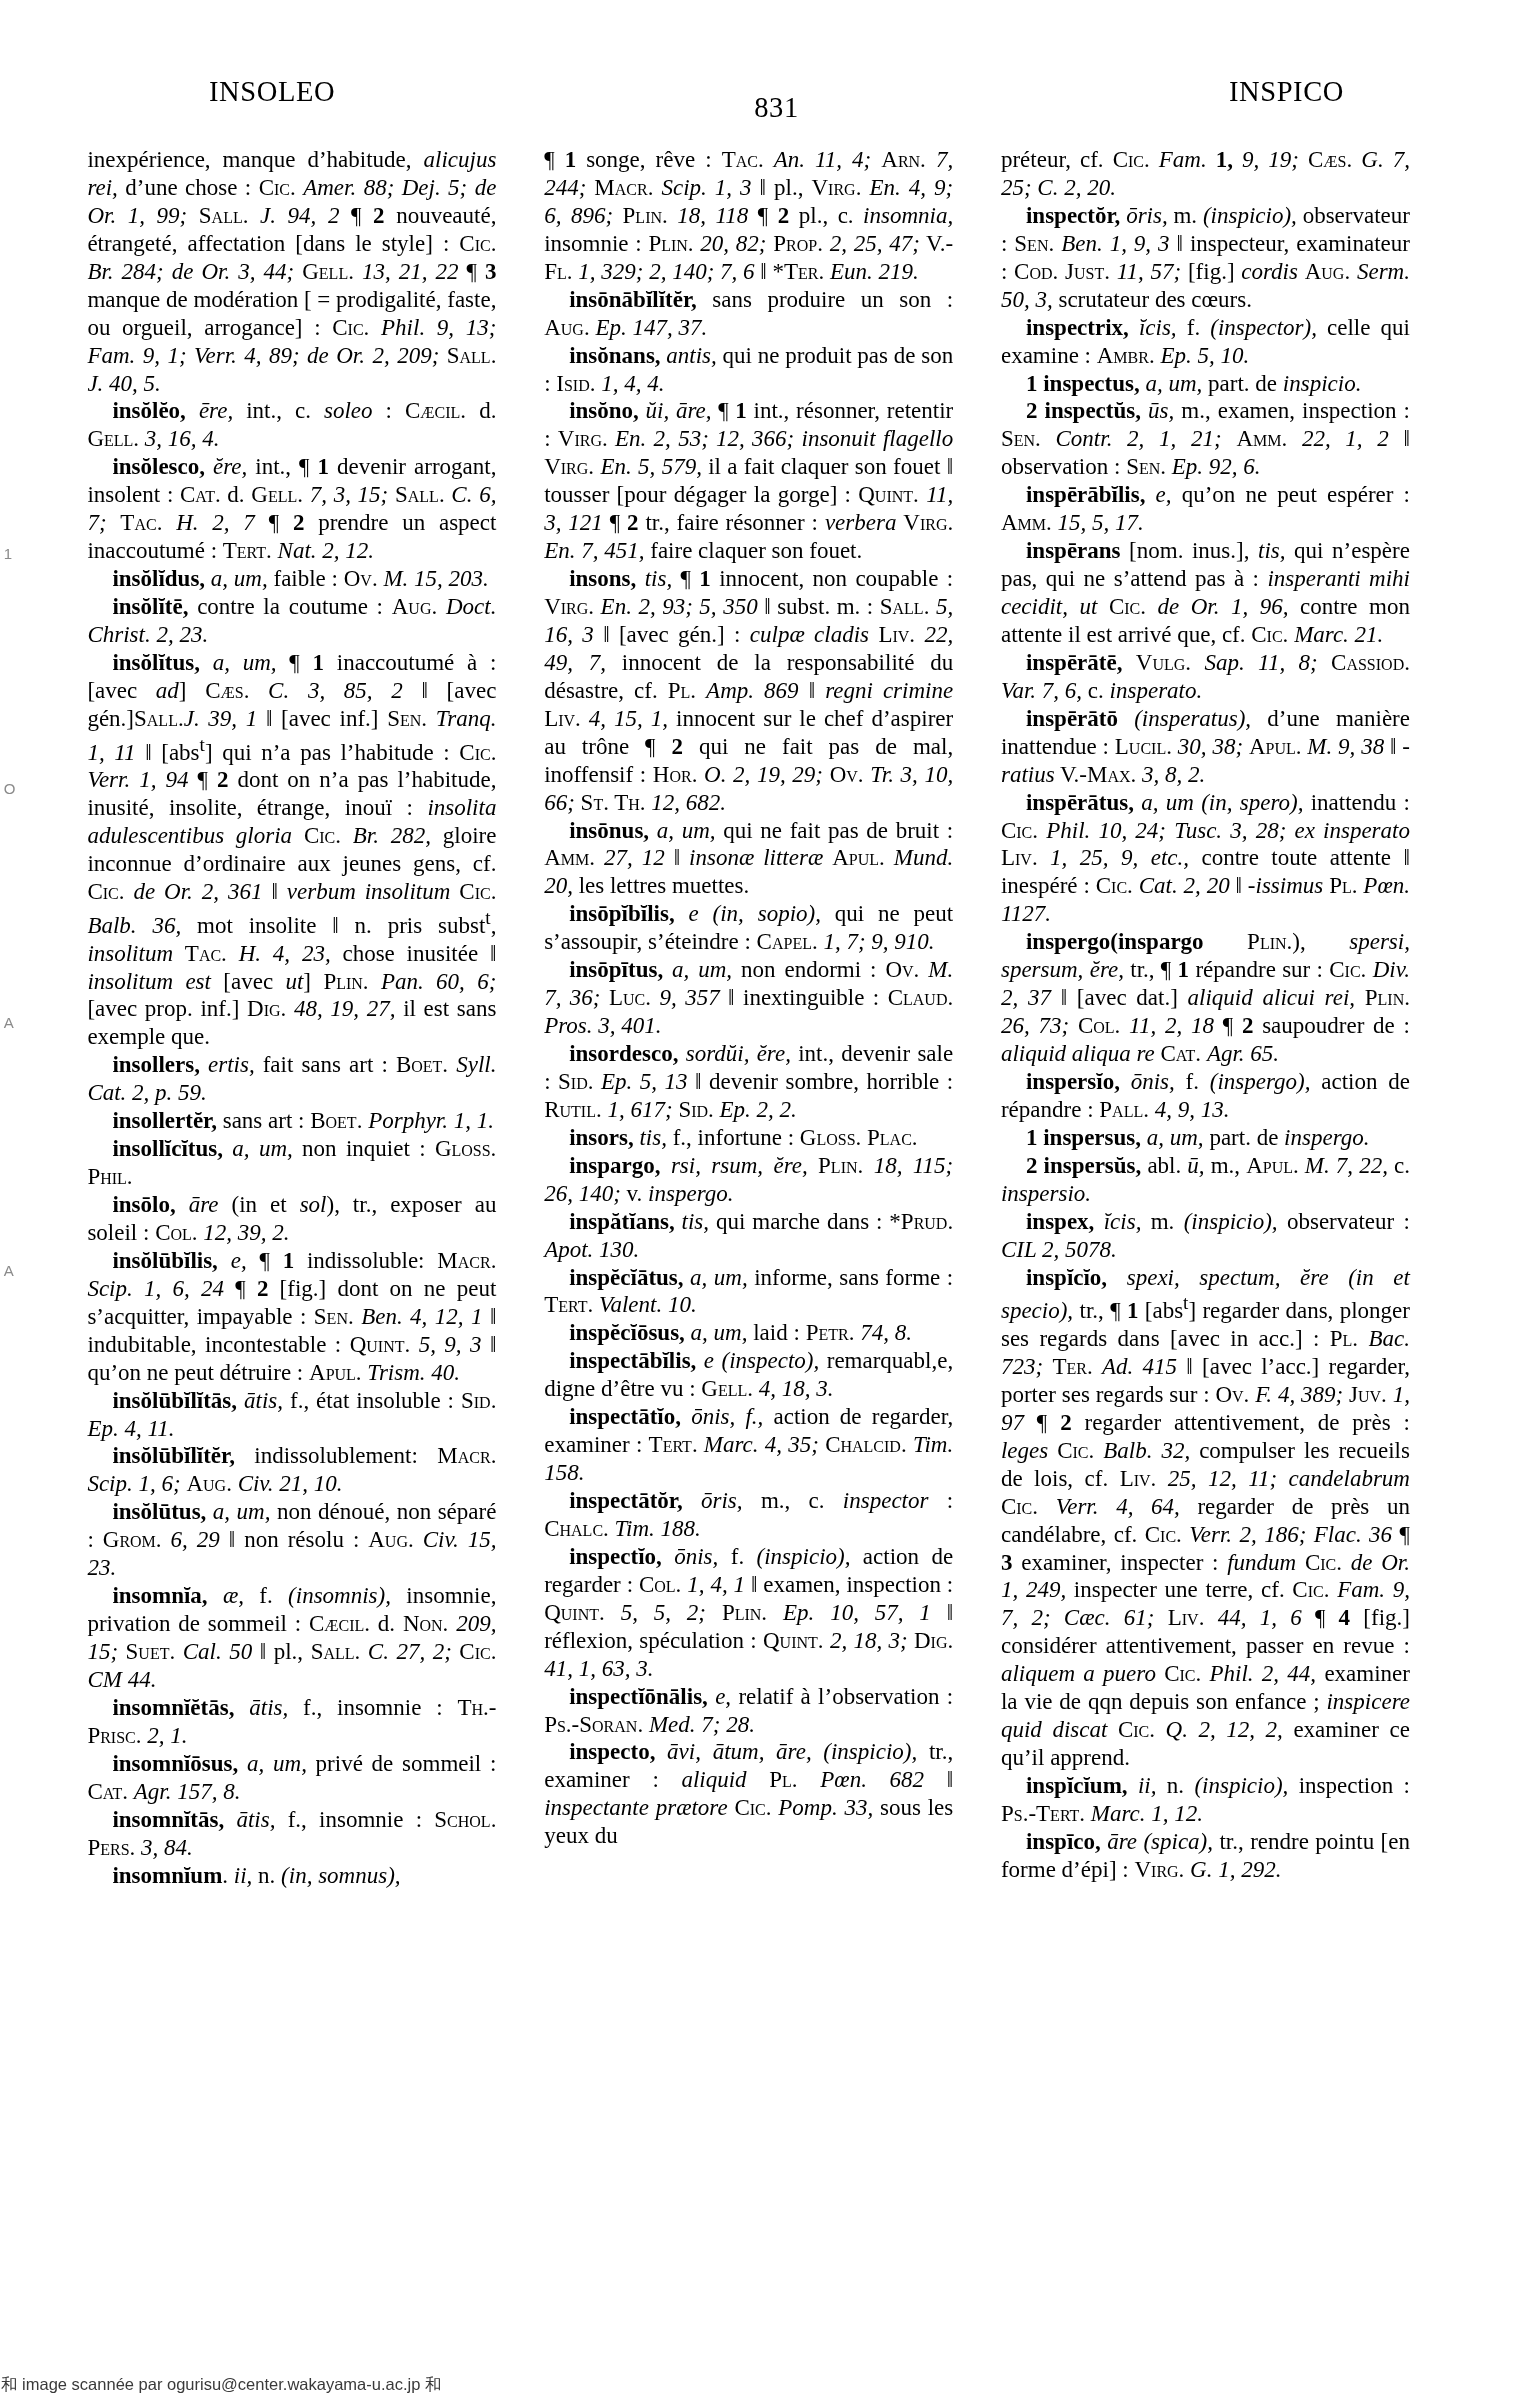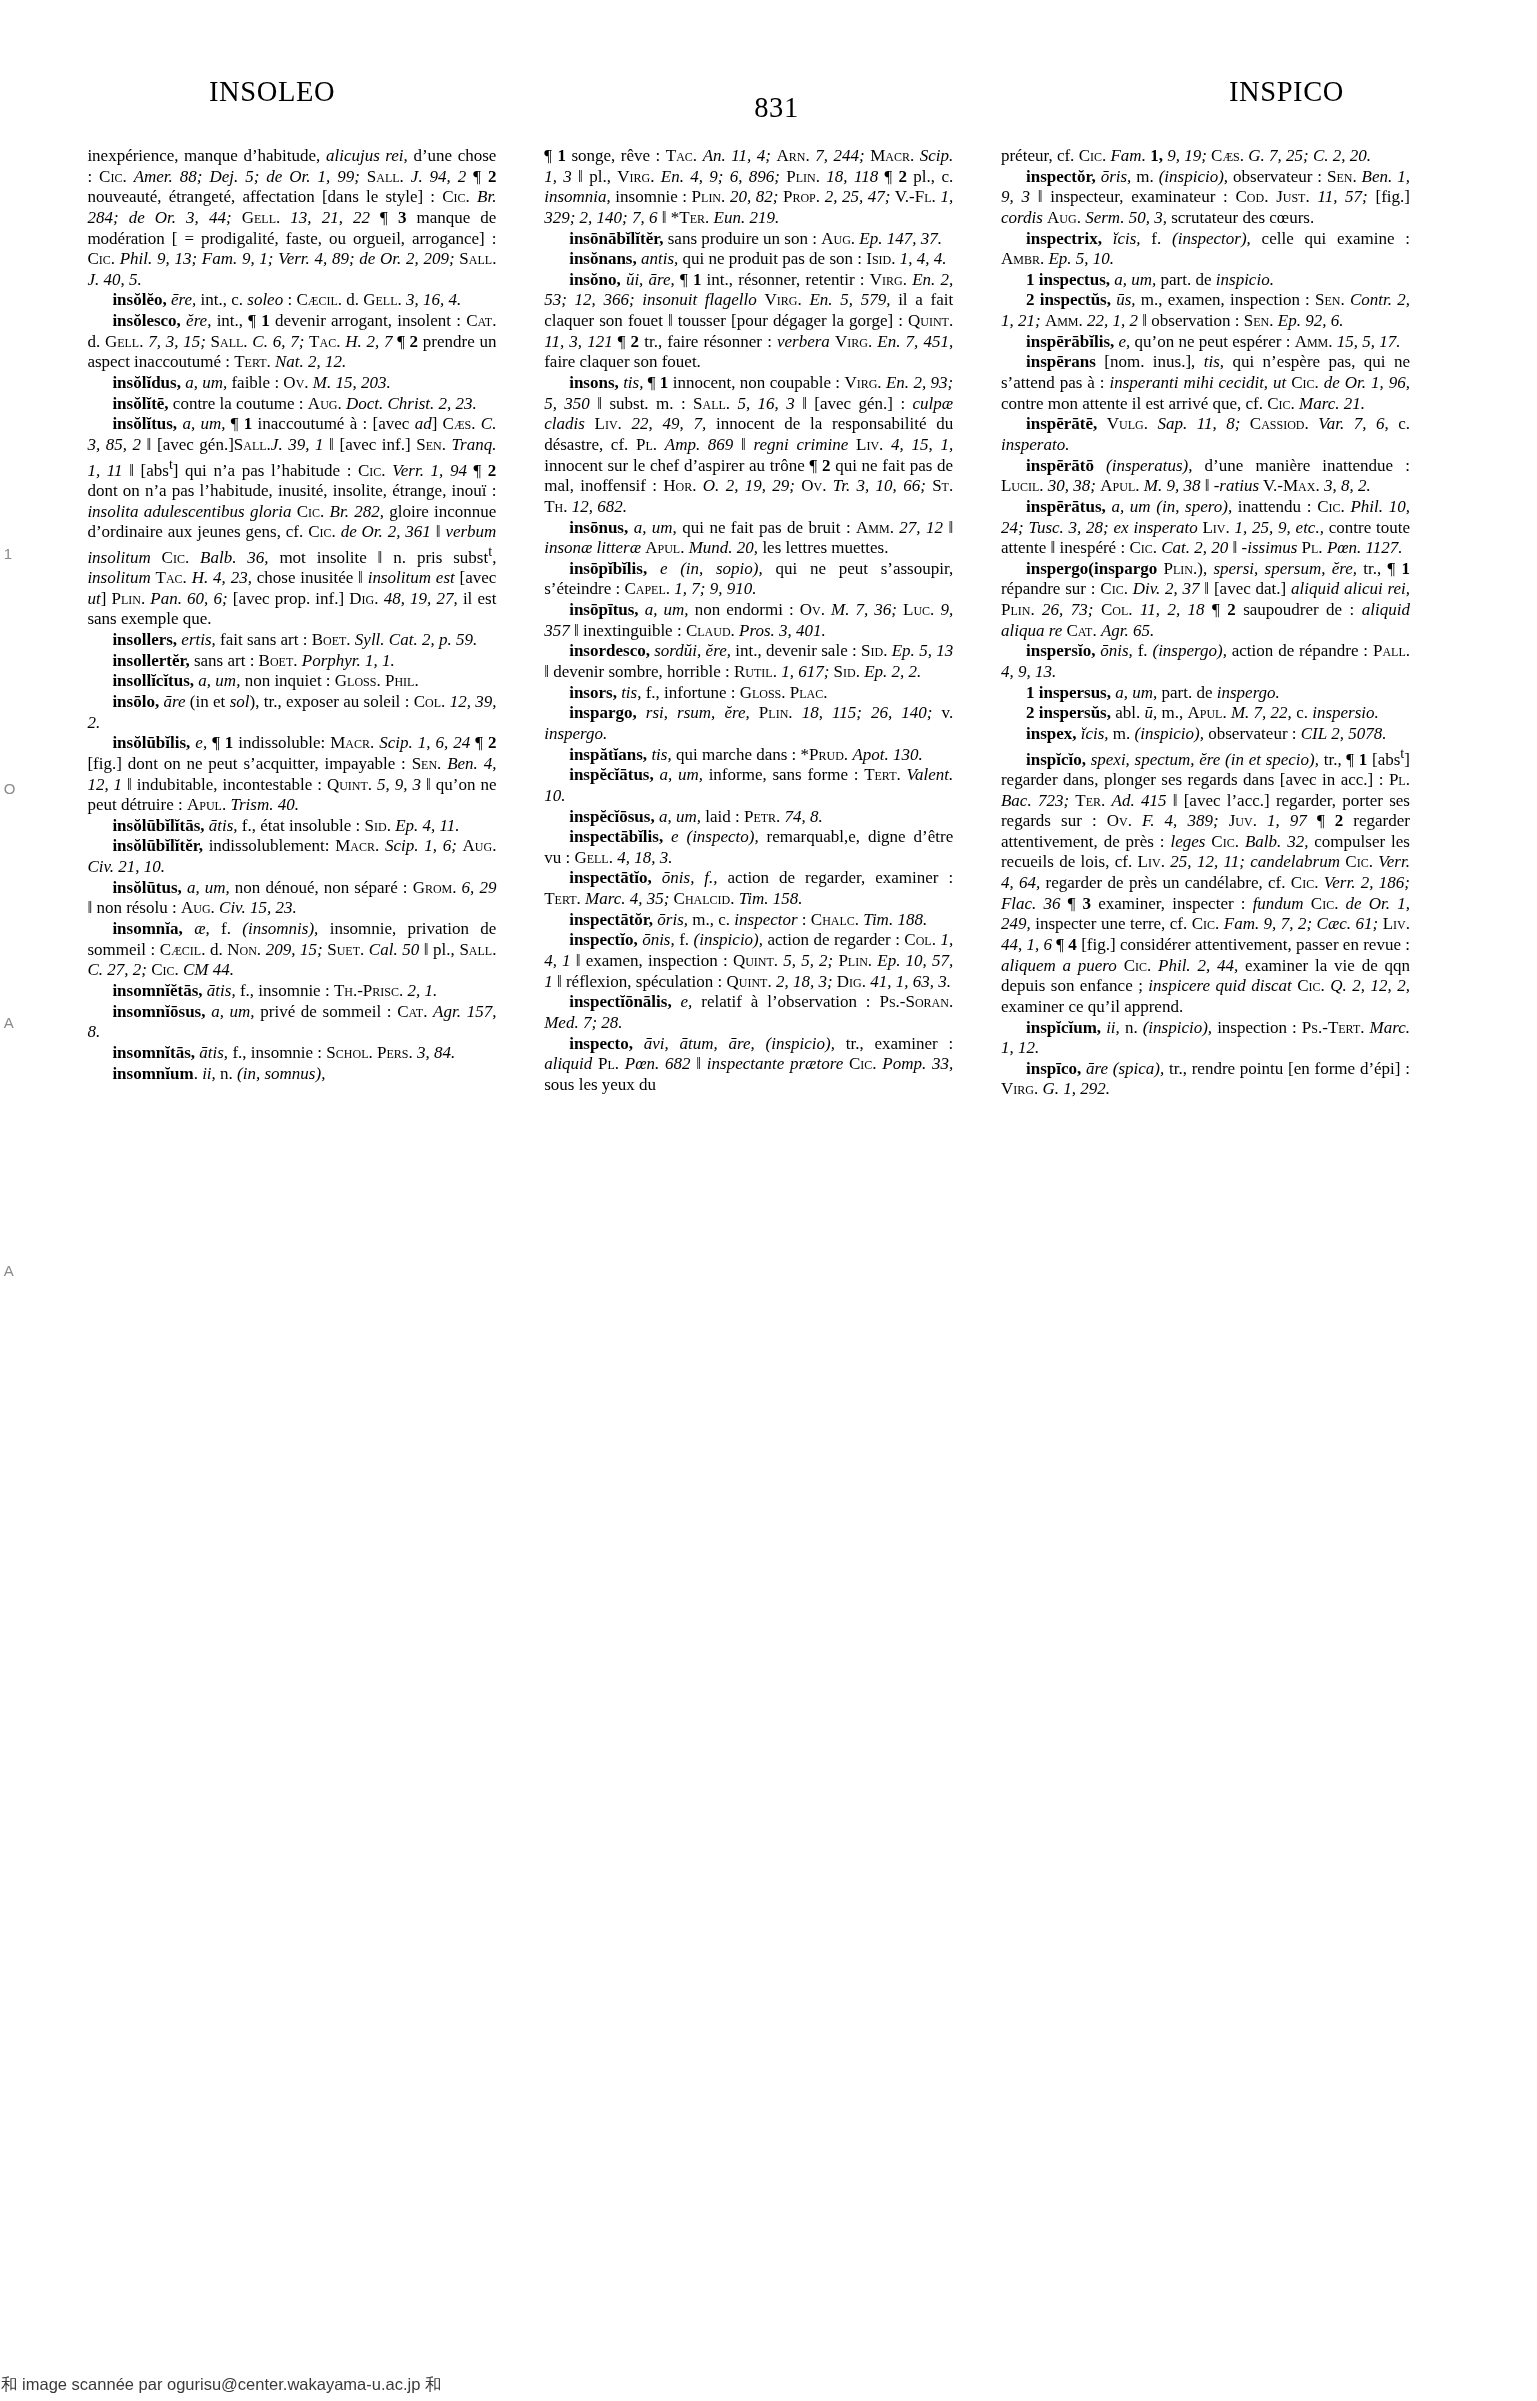--- a/index.html
+++ b/index.html
@@ -50,21 +50,21 @@
     top: 146px;
     left: 76px;
     width: 1385px;
     height: 2174px;
     display: flex;
     gap: 0px;
   }
   .col {
     width: 409px;
     padding: 0 11.4px;
-    font-size: 17px;
+    font-size: 23px;
     line-height: 1.215;
     text-align: justify;
     text-justify: inter-word;
     hyphens: manual;
   }
   .col-sep {
     width: 25px;
   }
   .entry {
     margin: 0;

